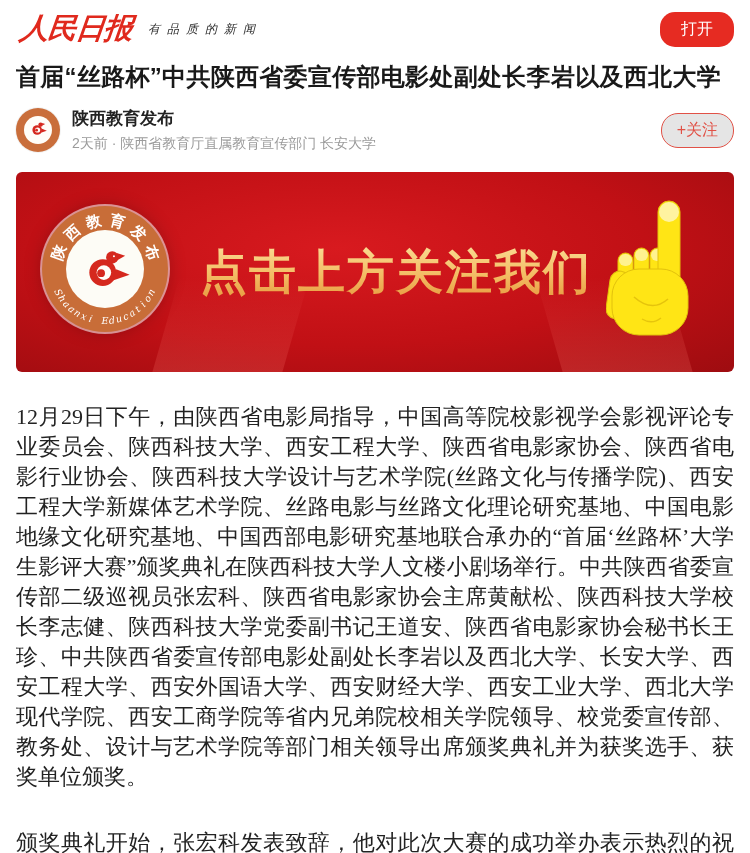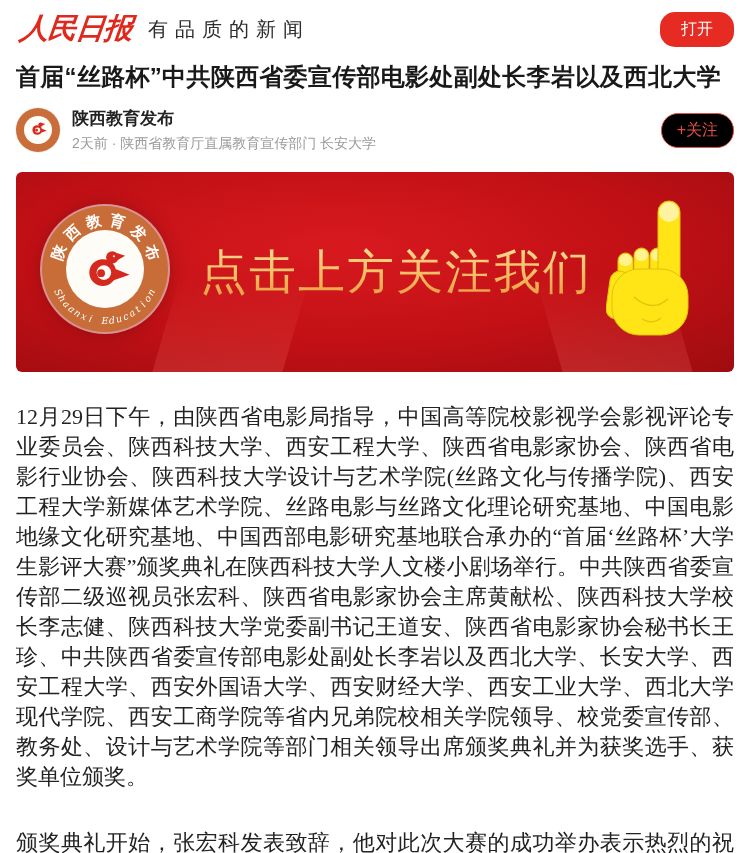--- a/index.html
+++ b/index.html
@@ -9,39 +9,39 @@
     font-family:"Liberation Sans","DejaVu Sans",sans-serif;
     color:#222;
   }
   
   .hdr { display:flex; align-items:center; padding:12px 16px 8px 20px; height:54px; }
   .logo {
     font-family:"DejaVu Serif",serif; font-style:italic; font-weight:bold;
     font-size:29px; color:#e0291d; transform:skewX(-6deg); display:inline-block;
     letter-spacing:-1px; white-space:nowrap;
   }
-  .tagline { font-size:20px; color:#2d2d2d; letter-spacing:7px; margin-left:16px; white-space:nowrap; }
+  .tagline { font-size:12px; color:#2d2d2d; letter-spacing:7px; margin-left:16px; white-space:nowrap;font-style:italic; }
   .open-btn {
     margin-left:auto; background:#e62b22; color:#fff; border:none; border-radius:15px;
     font-size:16px; padding:7px 21px; cursor:pointer; white-space:nowrap;
   }
   
   .title { margin:6px 16px 14px; font-size:24px; line-height:34px; font-weight:700; color:#191919; letter-spacing:.3px; }
   
   .author-row { display:flex; align-items:center; margin:0 16px 20px; }
   .avatar {
     width:44px; height:44px; border-radius:50%; background:#c96e3b; position:relative; flex:0 0 44px;
     box-shadow:0 0 0 1px rgba(0,0,0,.05);
   }
   .avatar .inner { position:absolute; left:8px; top:8px; width:28px; height:28px; border-radius:50%; background:#fffdf8; display:flex; align-items:center; justify-content:center; }
   .author-info { margin-left:12px; }
   .author-name { font-size:17px; font-weight:700; color:#222; line-height:22px; }
   .author-meta { font-size:14px; color:#9b9b9b; margin-top:4px; line-height:18px; }
   .follow-btn {
-    margin-left:auto; background:#000000; border:1px solid #e15146; color:#e15146;
+    margin-left:auto; background:#e5e5e5; border:1px solid #e15146; color:#e15146;
     border-radius:17px; font-size:16px; padding:6px 15px; cursor:pointer; white-space:nowrap;
   }
   
   .banner {
     position:relative; margin:0 16px 30px; height:200px; border-radius:6px; overflow:hidden;
     background:radial-gradient(ellipse at 45% 38%, #d81a1f 0%, #c11015 55%, #9e0c10 100%);
   }
   .beam { position:absolute; bottom:0; height:95px; width:130px;
     background:linear-gradient(to bottom, rgba(255,255,255,0), rgba(255,120,110,.22)); }
   .beam.b1 { left:150px; transform:skewX(-16deg); }
@@ -50,21 +50,21 @@
     position:absolute; left:26px; top:34px; width:126px; height:126px; border-radius:50%;
     background:#c86d38; box-shadow:0 0 0 2px rgba(255,255,255,.55), 0 0 18px rgba(0,0,0,.25);
   }
   .badge .white-core { position:absolute; left:24px; top:24px; width:78px; height:78px; border-radius:50%; background:#fdfcf6; display:flex; align-items:center; justify-content:center; }
   .arc { position:absolute; left:0; top:0; width:100%; height:100%; color:#fff; pointer-events:none; }
   .arc span { position:absolute; left:50%; top:50%; width:1em; height:1em; margin:-.5em 0 0 -.5em; display:block; text-align:center; line-height:1; transform-origin:50% 50%; }
   .arc.top-arc { font-size:15px; font-weight:700; }
   .arc.bottom-arc { font-size:9.5px; font-style:italic; font-family:"DejaVu Serif",serif; }
   .banner-headline {
     position:absolute; left:184px; top:50%; transform:translateY(-50%);
-    font-size:47px; font-weight:400; letter-spacing:2px; white-space:nowrap;
+    font-size:47px; font-weight:700; letter-spacing:2px; white-space:nowrap;
     background:linear-gradient(180deg,#fbe09a 0%, #f3bc64 55%, #e6953a 100%);
     -webkit-background-clip:text; background-clip:text; color:transparent;
   }
   .hand { position:absolute; right:36px; top:27px; width:92px; height:142px; }
   
   .article-body { padding:0 16px; }
   .article-body p {
     font-size:22px; line-height:30px; text-align:justify; color:#222; margin:0 0 36px;font-family:Liberation Serif, serif;
   }
 </style>

